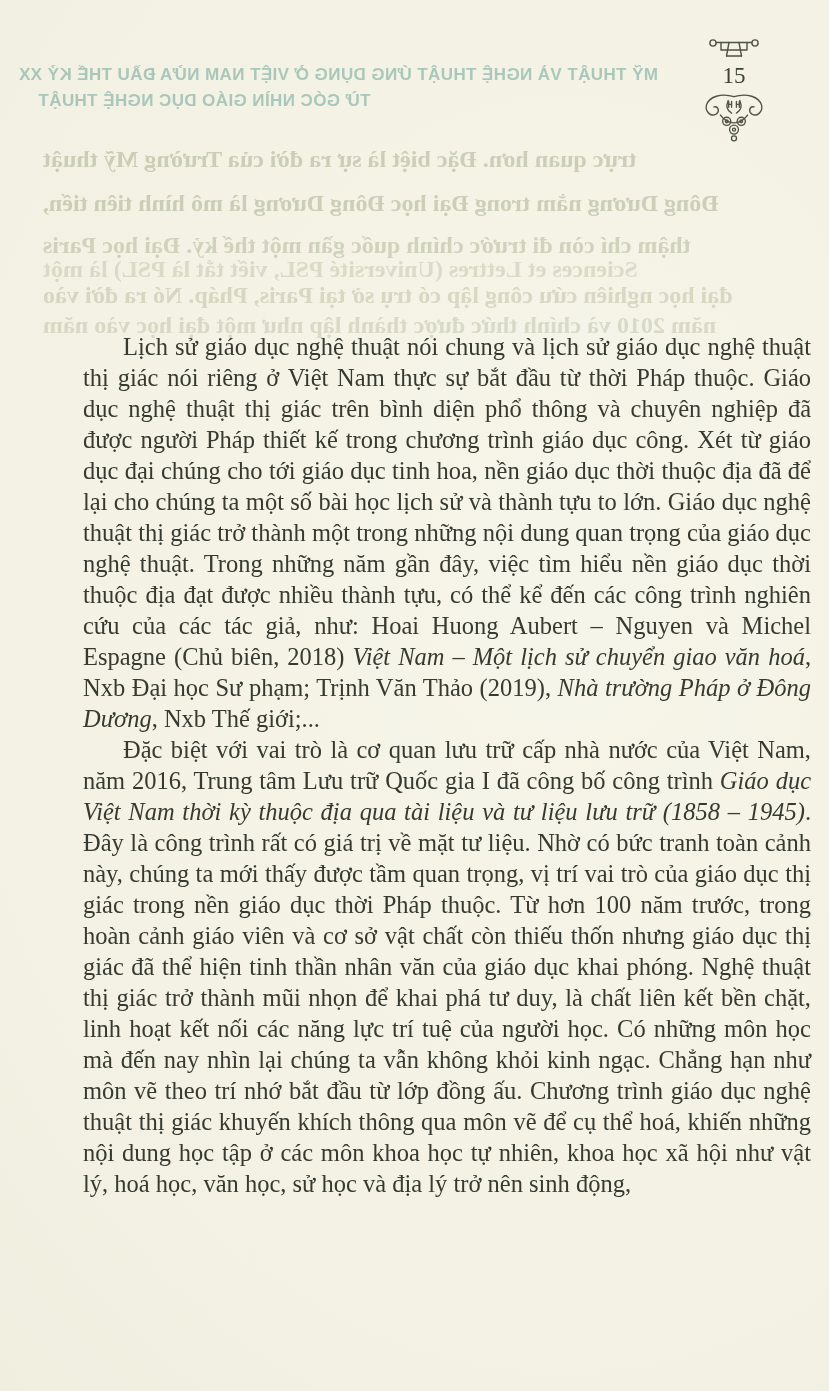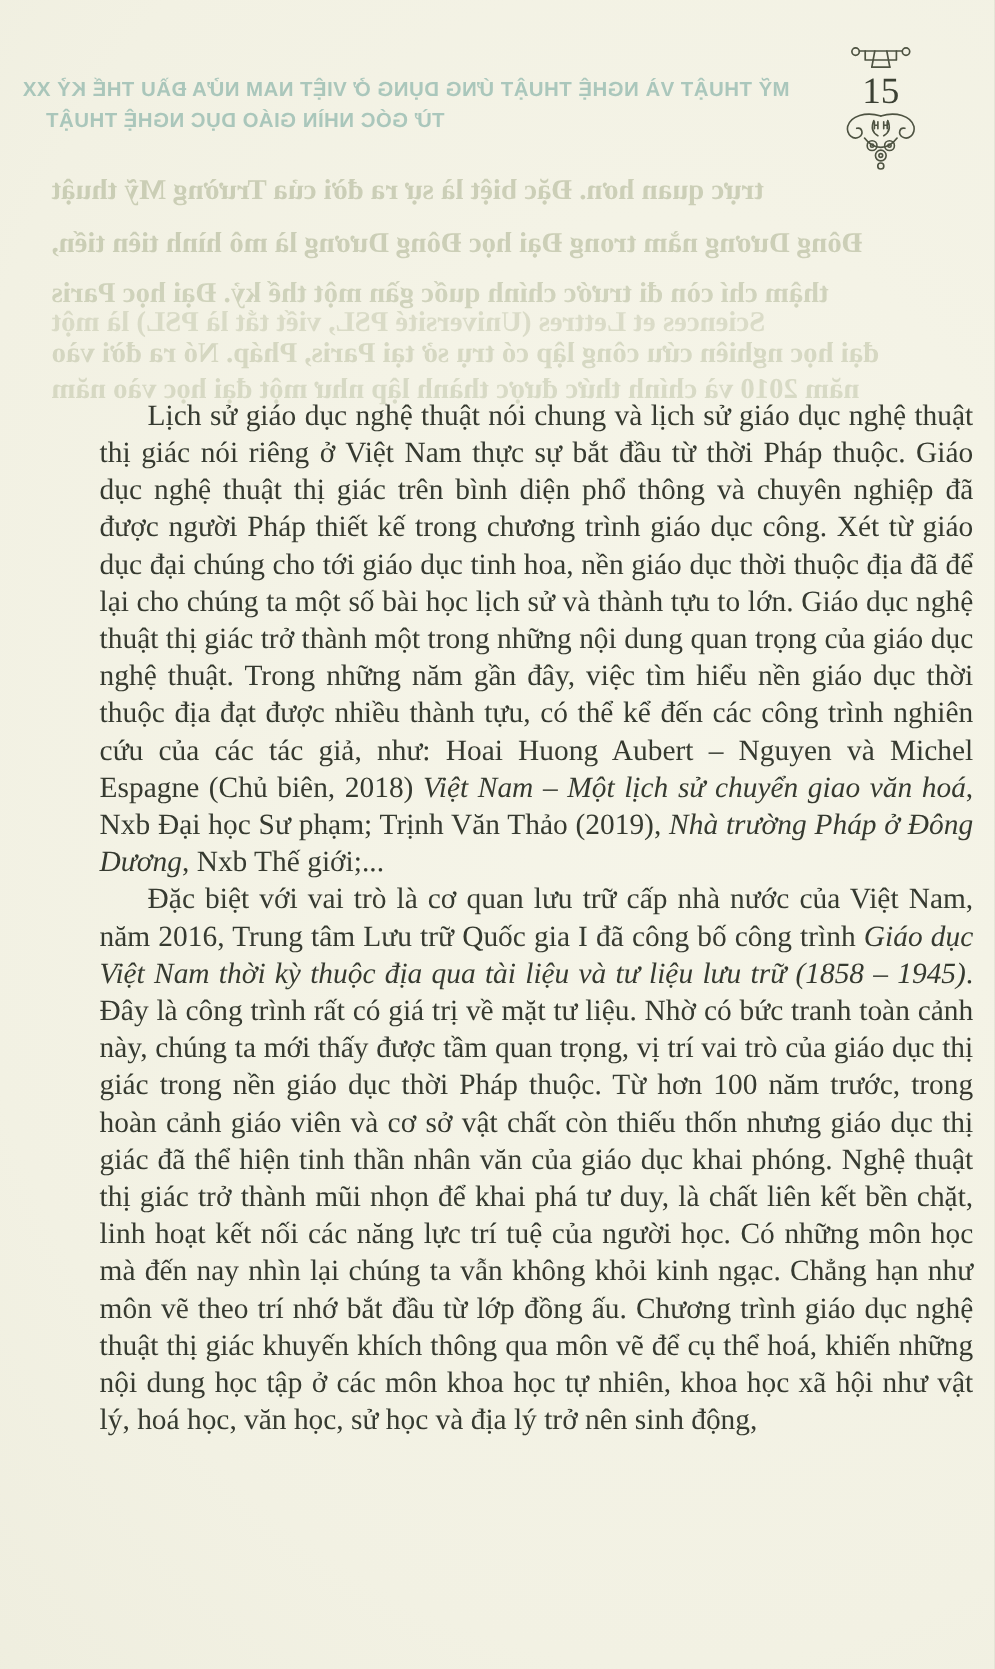--- a/index.html
+++ b/index.html
@@ -45,21 +45,21 @@
   .gl4{top:136px;opacity:.26}
   .gl5{top:166px;opacity:.24}
 
   
   .pagenum-block{
     position:absolute;left:702px;top:36px;width:64px;
     text-align:center;color:#474c3c;
   }
   .pagenum-block svg{display:block;margin:0 auto;}
   .pagenum{
-    font-size:31px;line-height:30px;
+    font-size:23px;line-height:30px;
     font-family:"Liberation Serif", serif;
     color:#3c4134;margin:1px 0 0 0;
   }
 
   .title{
     position:absolute;left:0;top:224px;width:829px;margin:0;
     text-align:center;
     font-size:41px;
     font-weight:bold;
     letter-spacing:1px;

